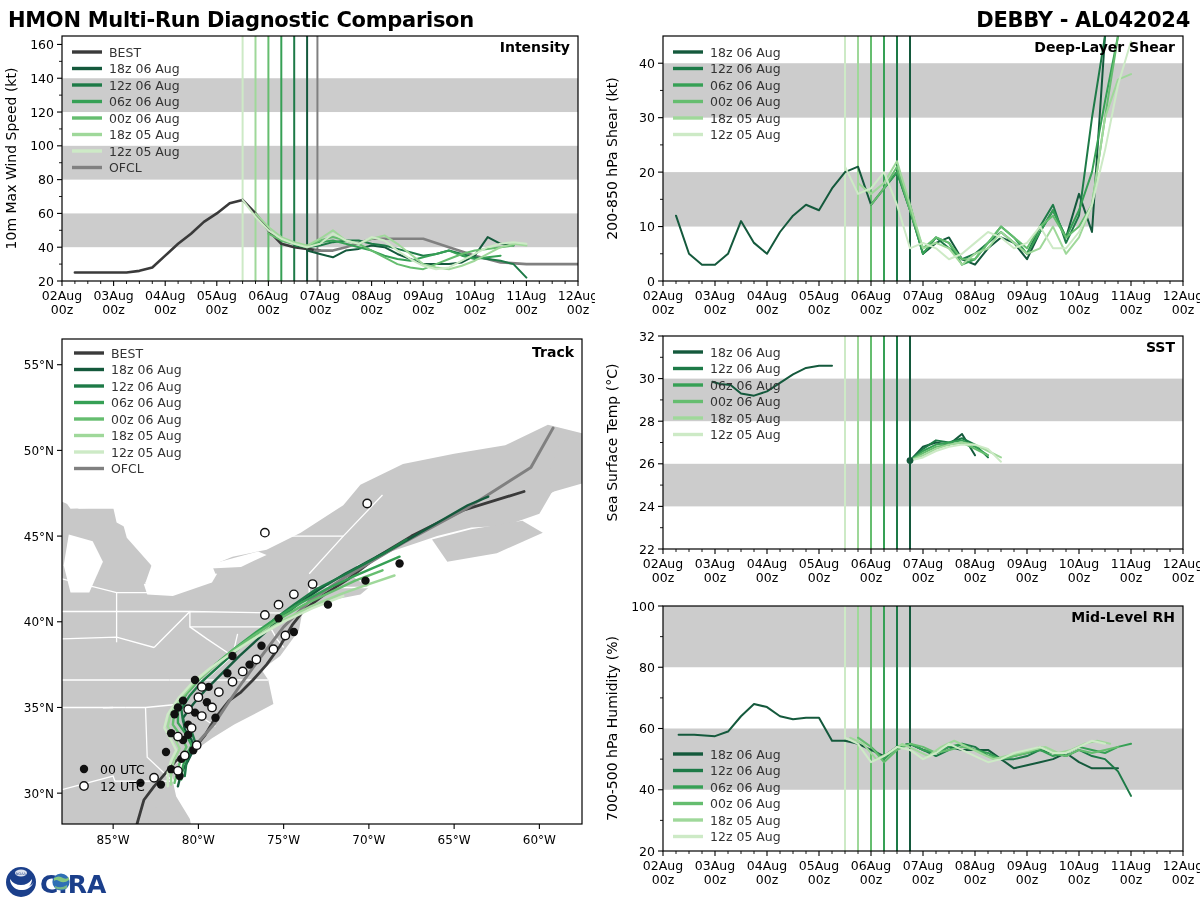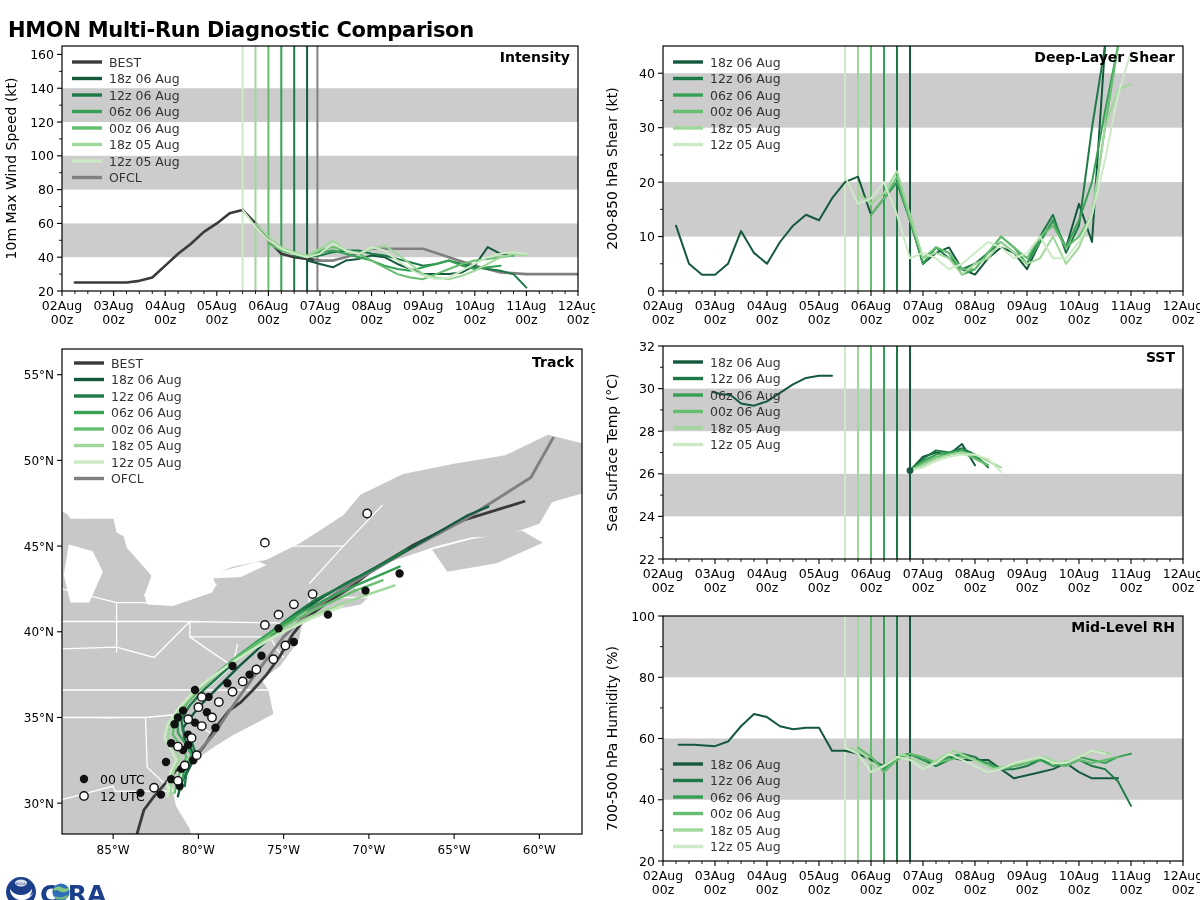--- a/index.html
+++ b/index.html
@@ -1,28 +1,29 @@
 <!DOCTYPE html>
 <html><head>
 <meta charset="utf-8">
 <style>
   html,body{margin:0;padding:0;background:#ffffff;}
   body{width:1200px;height:900px;font-family:"DejaVu Sans","Liberation Sans",sans-serif;color:#000;overflow:hidden;position:relative;}
-  .fig{position:absolute;left:0;top:16px;width:1200px;height:727px;}
+  .fig{position:absolute;left:0;top:6px;width:1200px;height:727px;}
   .title-left{position:absolute;left:8px;top:2px;font-size:21px;font-weight:bold;letter-spacing:-0.3px;}
   .title-right{position:absolute;right:10px;top:2px;font-size:21px;font-weight:bold;letter-spacing:-0.3px;}
   .panel{position:absolute;}
   .panel svg{display:block;}
   .cira{position:absolute;left:4px;top:856px;width:128px;height:42px;}
 </style>
 </head>
 <body>
 
 <div class="fig">
   <div class="title-left">HMON Multi-Run Diagnostic Comparison</div>
+  <div class="title-right">DEBBY - AL042024</div>
 
   <div class="panel" id="panel-intensity" style="left:0px;top:22px;">
       <svg width="595" height="305" viewBox="0 0 595 305">
         <defs>
           <clipPath id="intensity-clip">
             <rect x="62" y="8" width="516" height="245"></rect>
           </clipPath>
         </defs>
         <rect x="62" y="8" width="516" height="245" fill="#ffffff"></rect>
         <g clip-path="url(#intensity-clip)">

